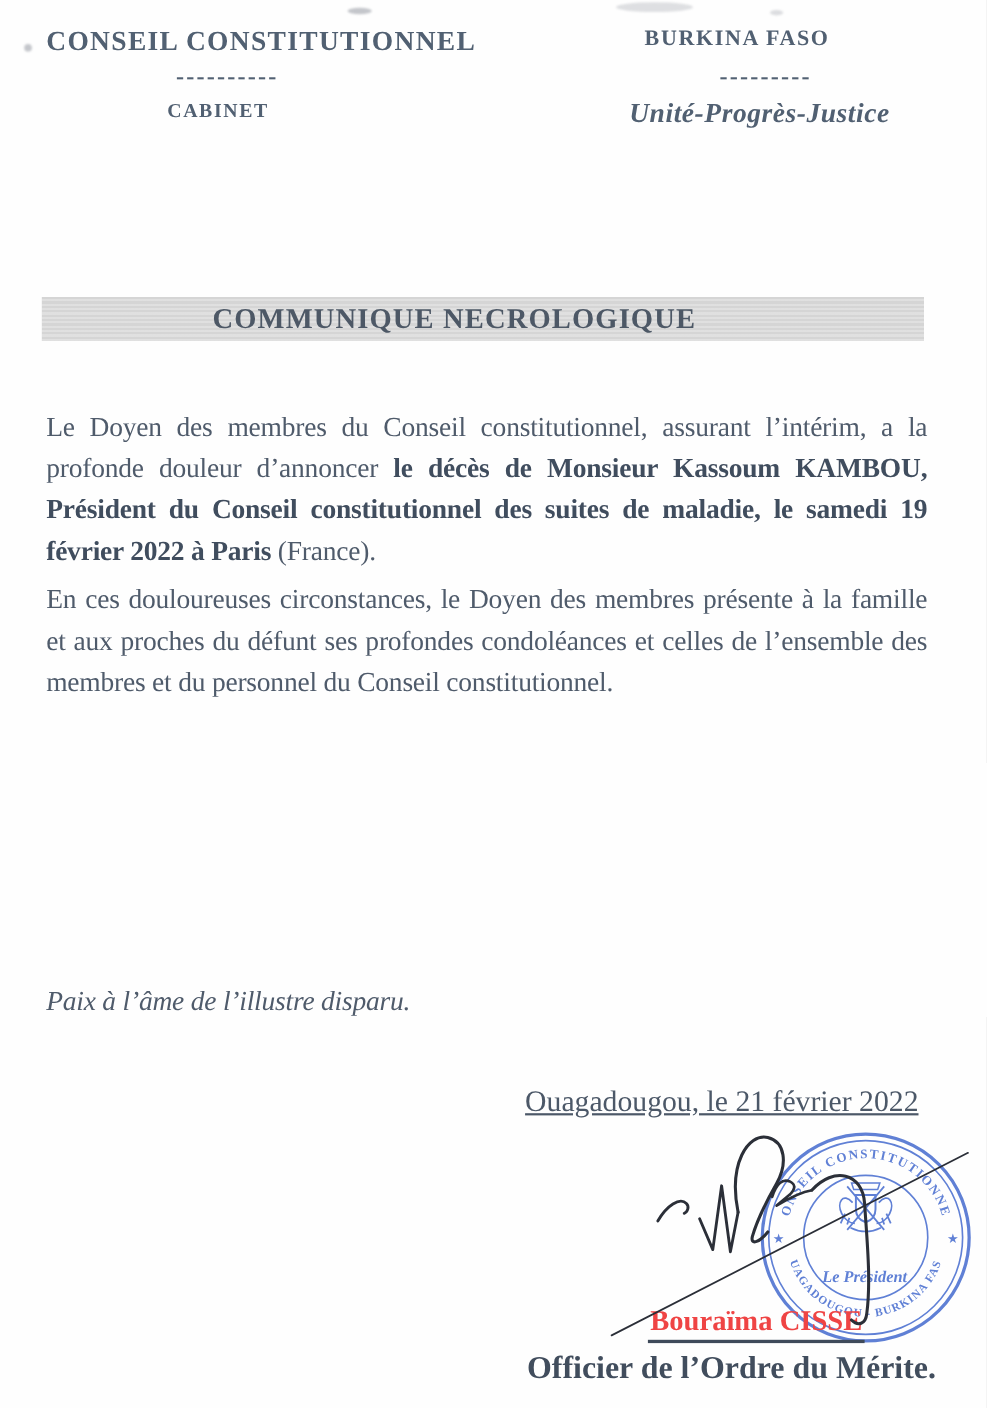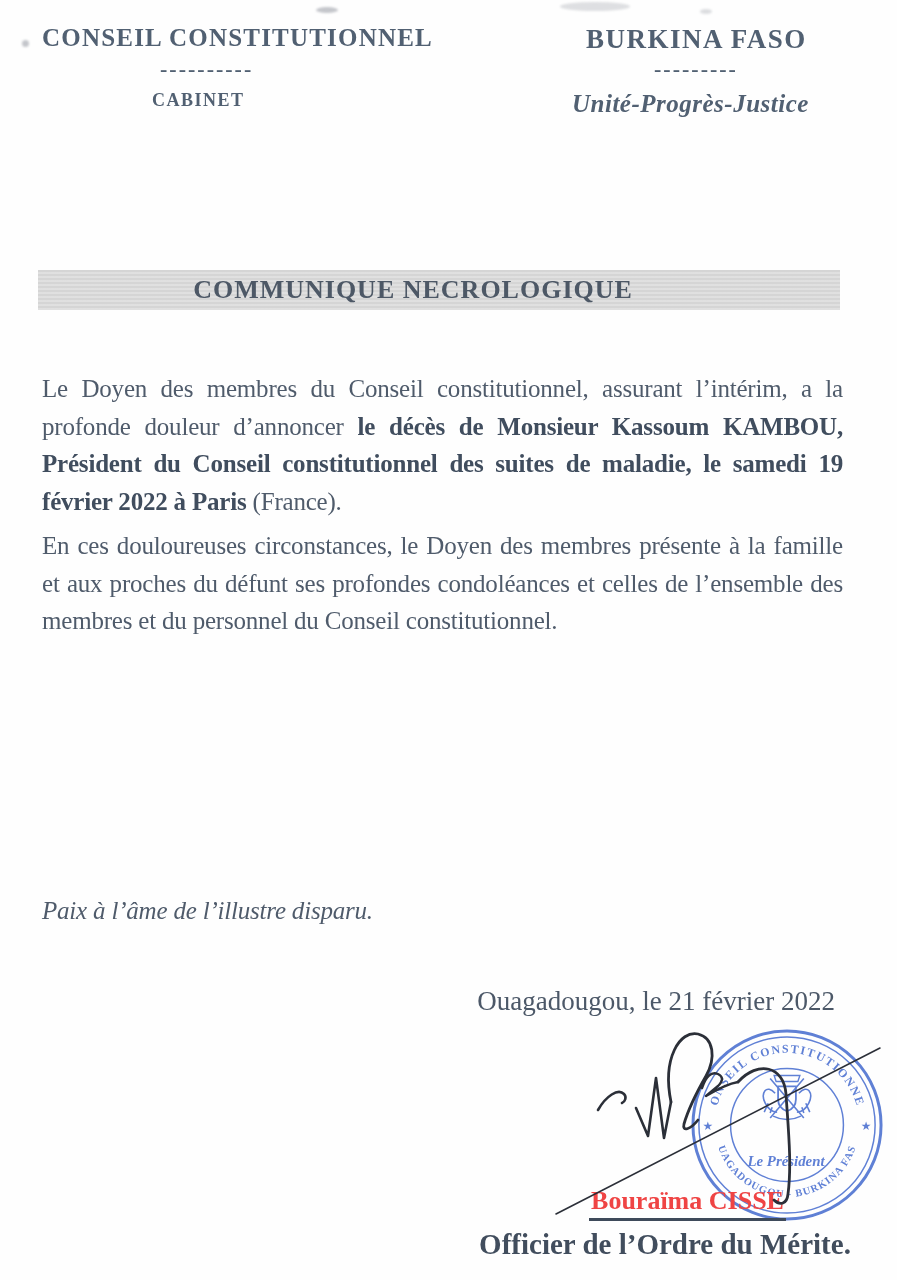--- a/index.html
+++ b/index.html
@@ -12,21 +12,21 @@
   
   .speck{position:absolute;background:rgba(110,116,128,.40);border-radius:50%;filter:blur(1px);}
   .s1{left:316px;top:7px;width:22px;height:6px;}
   .s2{left:560px;top:2px;width:70px;height:9px;opacity:.55;}
   .s3{left:22px;top:40px;width:7px;height:7px;}
   .s4{left:700px;top:9px;width:12px;height:5px;opacity:.6;}
 
   
   .h-item{position:absolute;white-space:nowrap;font-weight:bold;color:#516072;}
   .h-org{left:42px;top:24px;font-size:25px;letter-spacing:1.2px;}
-  .h-country{left:586px;top:24px;font-size:27px;letter-spacing:1.5px;text-align:right;}
+  .h-country{left:586px;top:24px;font-size:20px;letter-spacing:1.5px;text-align:right;}
   .h-dash{font-size:22px;letter-spacing:2px;font-weight:bold;color:#516072;}
   .h-ldash{left:160px;top:56px;}
   .h-rdash{left:654px;top:56px;}
   .h-cab{left:152px;top:90px;font-size:18px;letter-spacing:1.5px;}
   .h-motto{left:572px;top:90px;font-size:25px;font-style:italic;letter-spacing:.5px;}
 
   
   .banner{
     position:absolute;left:38px;top:270px;width:802px;height:40px;
     background:#d9d9d9;
@@ -47,20 +47,21 @@
   .bodyp .b{font-weight:bold;color:#404d5e;}
   .p1{top:370px;}
   .p2{top:527px;}
   .p3{top:681px;}
   .p4{top:767px;}
   .closing{top:892px;text-align:left;font-style:italic;}
 
   .dateline{
     position:absolute;right:62px;top:986px;font-size:27px;color:#4c5868;
     white-space:nowrap;
+    text-decoration:underline;
   }
 
   
   .stamp{position:absolute;left:688px;top:1026px;width:198px;height:198px;opacity:.88;z-index:1;}
   .stamp .ink{stroke:#4a6fd0;fill:none;}
   .stamp text{fill:#4a6fd0;font-family:"Liberation Serif","DejaVu Serif",serif;}
   .ring-top{font-size:12px;font-weight:bold;letter-spacing:1.6px;}
   .ring-bottom{font-size:10.5px;font-weight:bold;letter-spacing:1.1px;}
   .star{font-size:12px;}
   .president{font-size:15px;font-style:italic;font-weight:bold;}

